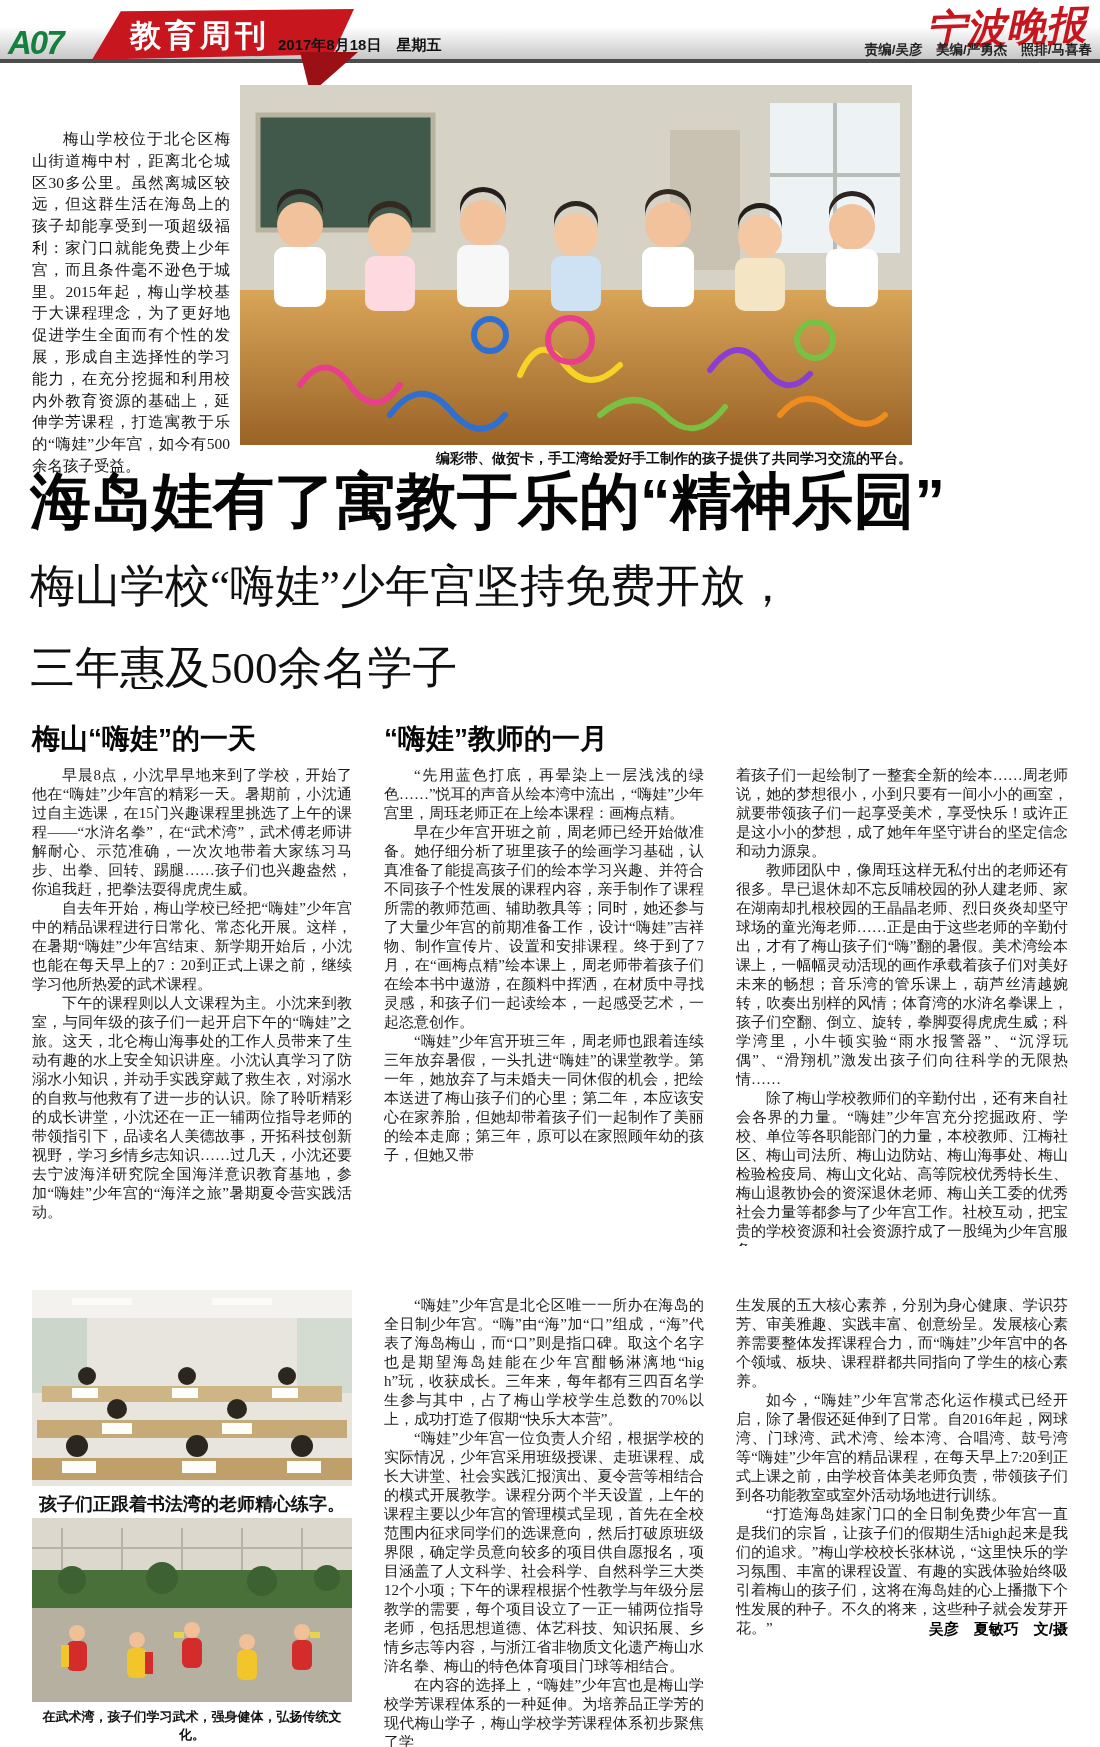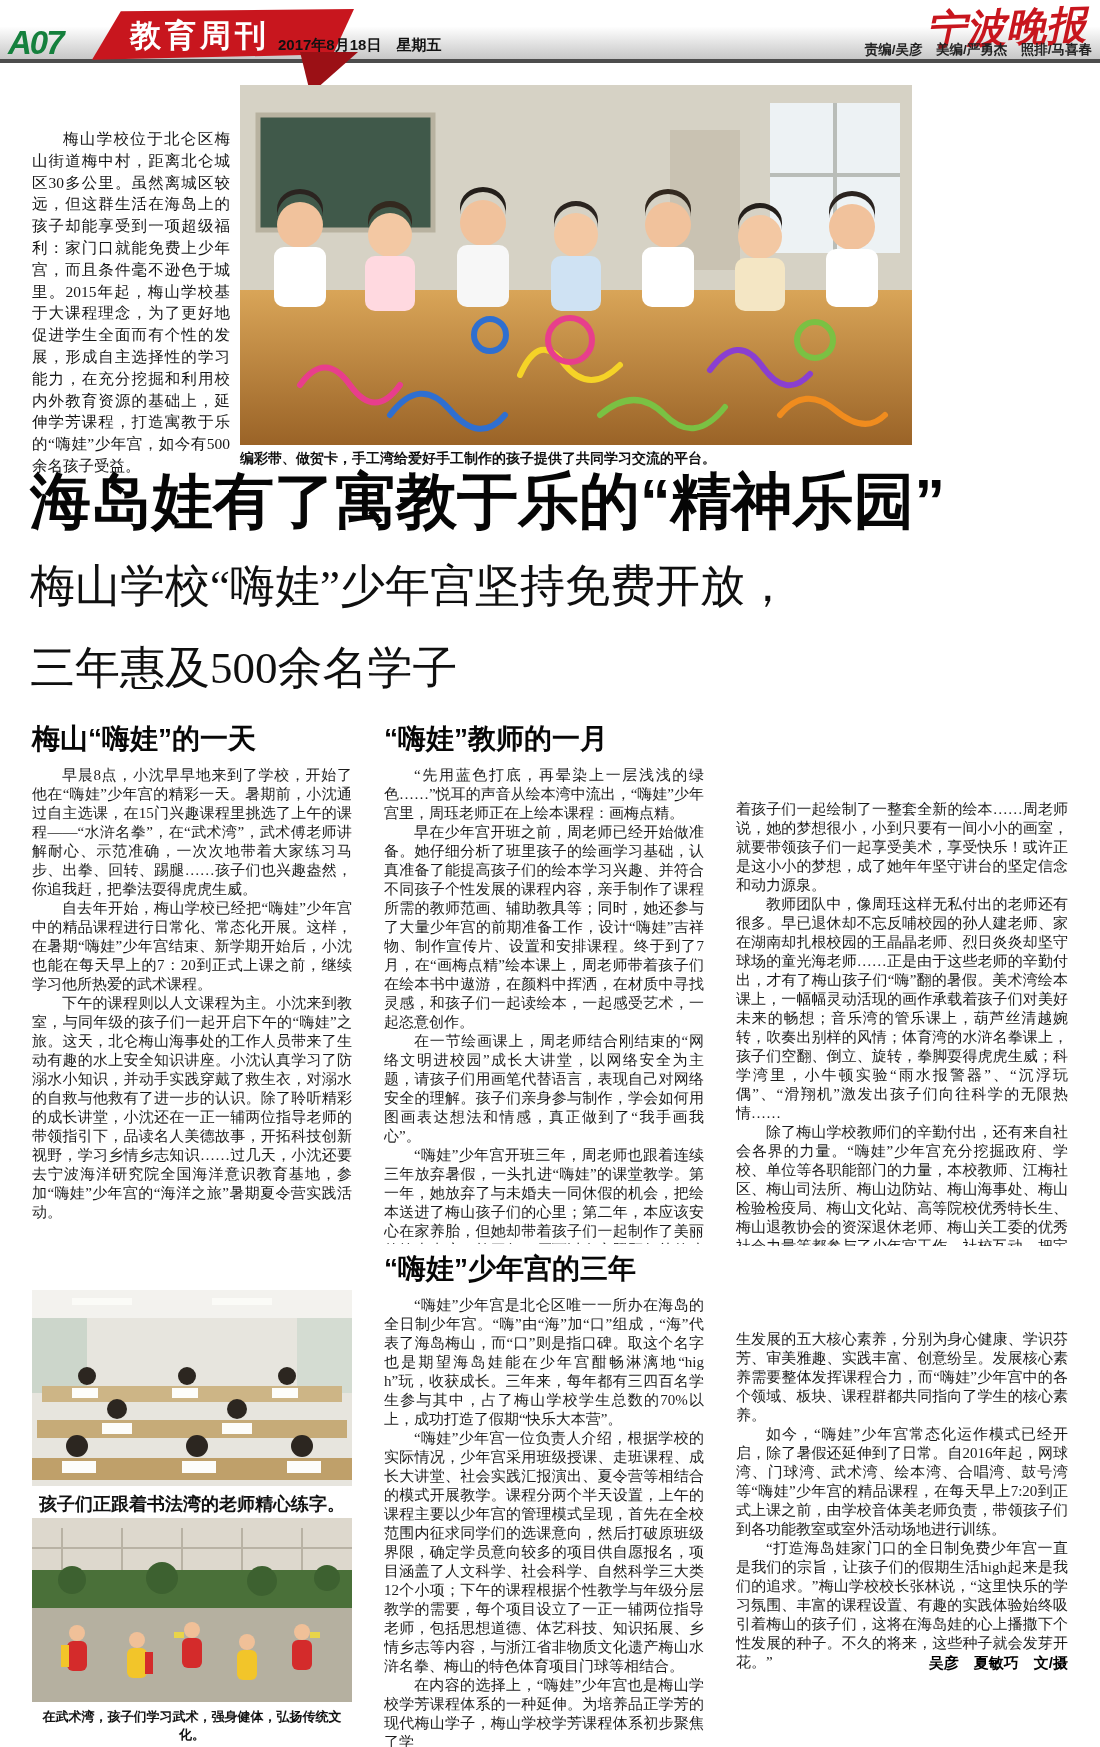--- a/index.html
+++ b/index.html
@@ -21,37 +21,37 @@
              font-weight:bold;font-size:15px;color:#111;}
   .masthead{position:absolute;right:14px;top:0px;font-size:40px;font-weight:bold;font-style:italic;
             color:#c8161e;transform:rotate(-2deg);}
   .credits{position:absolute;right:8px;top:41px;font-family:"Liberation Sans",sans-serif;
            font-weight:bold;font-size:13.5px;color:#222;}
 
   
   .lead{position:absolute;left:32px;top:128px;width:198px;font-size:15.5px;line-height:21.8px;
         text-align:justify;text-indent:2em;color:#161616;word-break:break-all;}
   .top-photo{position:absolute;left:240px;top:85px;width:672px;height:360px;display:block;}
-  .top-caption{position:absolute;left:240px;top:450px;width:672px;
+  .top-caption{position:absolute;left:240px;top:450px;width:672px;text-align:right;
                font-weight:bold;font-size:14px;color:#111;}
 
   
   .headline{position:absolute;left:30px;top:466px;width:1055px;font-family:"Liberation Sans",sans-serif;
             font-weight:900;font-size:61px;line-height:70px;color:#060606;}
   .subhead{position:absolute;left:30px;width:1055px;font-size:45px;color:#101010;}
   .subhead.l1{top:556px;}
   .subhead.l2{top:638px;}
 
   
   .sec-head{position:absolute;font-family:"Liberation Sans",sans-serif;font-weight:bold;
             font-size:28px;color:#070707;}
   .col{position:absolute;font-size:15px;line-height:19px;text-align:justify;color:#1c1c1c;
        word-break:break-all;overflow:hidden;}
   .col p{margin:0;text-indent:2em;}
-  .col p.cont{text-indent:0;margin-top:34px;}
+  .col p.cont{text-indent:0;}
   .byline{font-family:"Liberation Sans",sans-serif;font-weight:bold;font-size:15px;
           text-align:right;margin-top:-19px;color:#000;}
 
   
   .photo1{position:absolute;left:32px;top:1290px;width:320px;height:196px;display:block;}
   .cap1{position:absolute;left:32px;top:1492px;width:320px;text-align:center;
         font-weight:bold;font-size:18px;color:#111;}
   .photo2{position:absolute;left:32px;top:1518px;width:320px;height:184px;display:block;}
   .cap2{position:absolute;left:32px;top:1708px;width:320px;text-align:center;
         font-weight:bold;font-size:13px;color:#111;}
@@ -138,32 +138,30 @@
     </g>
   </svg>
   <div class="top-caption">编彩带、做贺卡，手工湾给爱好手工制作的孩子提供了共同学习交流的平台。</div>
 
   <div class="headline">海岛娃有了寓教于乐的“精神乐园”</div>
   <div class="subhead l1">梅山学校“嗨娃”少年宫坚持免费开放，</div>
   <div class="subhead l2">三年惠及500余名学子</div>
 
   <div class="sec-head" style="left:32px;top:720px;">梅山“嗨娃”的一天</div>
   <div class="sec-head" style="left:384px;top:720px;">“嗨娃”教师的一月</div>
-  <div class="sec-head" style="left:384px;top:1250px;">“嗨娃”少年宫的三年</div>
 
   <div class="col" style="left:32px;top:766px;width:320px;height:512px;">
     <p>早晨8点，小沈早早地来到了学校，开始了他在“嗨娃”少年宫的精彩一天。暑期前，小沈通过自主选课，在15门兴趣课程里挑选了上午的课程——“水浒名拳”，在“武术湾”，武术傅老师讲解耐心、示范准确，一次次地带着大家练习马步、出拳、回转、踢腿……孩子们也兴趣盎然，你追我赶，把拳法耍得虎虎生威。</p>
     <p>自去年开始，梅山学校已经把“嗨娃”少年宫中的精品课程进行日常化、常态化开展。这样，在暑期“嗨娃”少年宫结束、新学期开始后，小沈也能在每天早上的7：20到正式上课之前，继续学习他所热爱的武术课程。</p>
     <p>下午的课程则以人文课程为主。小沈来到教室，与同年级的孩子们一起开启下午的“嗨娃”之旅。这天，北仑梅山海事处的工作人员带来了生动有趣的水上安全知识讲座。小沈认真学习了防溺水小知识，并动手实践穿戴了救生衣，对溺水的自救与他救有了进一步的认识。除了聆听精彩的成长讲堂，小沈还在一正一辅两位指导老师的带领指引下，品读名人美德故事，开拓科技创新视野，学习乡情乡志知识……过几天，小沈还要去宁波海洋研究院全国海洋意识教育基地，参加“嗨娃”少年宫的“海洋之旅”暑期夏令营实践活动。</p>
   </div>
 
   <div class="col" style="left:384px;top:766px;width:320px;height:478px;">
     <p>“先用蓝色打底，再晕染上一层浅浅的绿色……”悦耳的声音从绘本湾中流出，“嗨娃”少年宫里，周珏老师正在上绘本课程：画梅点精。</p>
     <p>早在少年宫开班之前，周老师已经开始做准备。她仔细分析了班里孩子的绘画学习基础，认真准备了能提高孩子们的绘本学习兴趣、并符合不同孩子个性发展的课程内容，亲手制作了课程所需的教师范画、辅助教具等；同时，她还参与了大量少年宫的前期准备工作，设计“嗨娃”吉祥物、制作宣传片、设置和安排课程。终于到了7月，在“画梅点精”绘本课上，周老师带着孩子们在绘本书中遨游，在颜料中挥洒，在材质中寻找灵感，和孩子们一起读绘本，一起感受艺术，一起恣意创作。</p>
-    <p>在一节绘画课上，周老师结合刚结束的“网络文明进校园”成长大讲堂，以网络安全为主题，请孩子们用画笔代替语言，表现自己对网络安全的理解。孩子们亲身参与制作，学会如何用图画表达想法和情感，真正做到了“我手画我心”。</p>
     <p>“嗨娃”少年宫开班三年，周老师也跟着连续三年放弃暑假，一头扎进“嗨娃”的课堂教学。第一年，她放弃了与未婚夫一同休假的机会，把绘本送进了梅山孩子们的心里；第二年，本应该安心在家养胎，但她却带着孩子们一起制作了美丽的绘本走廊；第三年，原可以在家照顾年幼的孩子，但她又带</p>
   </div>
   <div class="col" style="left:384px;top:1296px;width:320px;height:451px;">
     <p>“嗨娃”少年宫是北仑区唯一一所办在海岛的全日制少年宫。“嗨”由“海”加“口”组成，“海”代表了海岛梅山，而“口”则是指口碑。取这个名字也是期望海岛娃能在少年宫酣畅淋漓地“high”玩，收获成长。三年来，每年都有三四百名学生参与其中，占了梅山学校学生总数的70%以上，成功打造了假期“快乐大本营”。</p>
     <p>“嗨娃”少年宫一位负责人介绍，根据学校的实际情况，少年宫采用班级授课、走班课程、成长大讲堂、社会实践汇报演出、夏令营等相结合的模式开展教学。课程分两个半天设置，上午的课程主要以少年宫的管理模式呈现，首先在全校范围内征求同学们的选课意向，然后打破原班级界限，确定学员意向较多的项目供自愿报名，项目涵盖了人文科学、社会科学、自然科学三大类12个小项；下午的课程根据个性教学与年级分层教学的需要，每个项目设立了一正一辅两位指导老师，包括思想道德、体艺科技、知识拓展、乡情乡志等内容，与浙江省非物质文化遗产梅山水浒名拳、梅山的特色体育项目门球等相结合。</p>
     <p>在内容的选择上，“嗨娃”少年宫也是梅山学校学芳课程体系的一种延伸。为培养品正学芳的现代梅山学子，梅山学校学芳课程体系初步聚焦了学</p>
   </div>
 
   <div class="col" style="left:736px;top:766px;width:332px;height:480px;">
     <p class="cont">着孩子们一起绘制了一整套全新的绘本……周老师说，她的梦想很小，小到只要有一间小小的画室，就要带领孩子们一起享受美术，享受快乐！或许正是这小小的梦想，成了她年年坚守讲台的坚定信念和动力源泉。</p>

